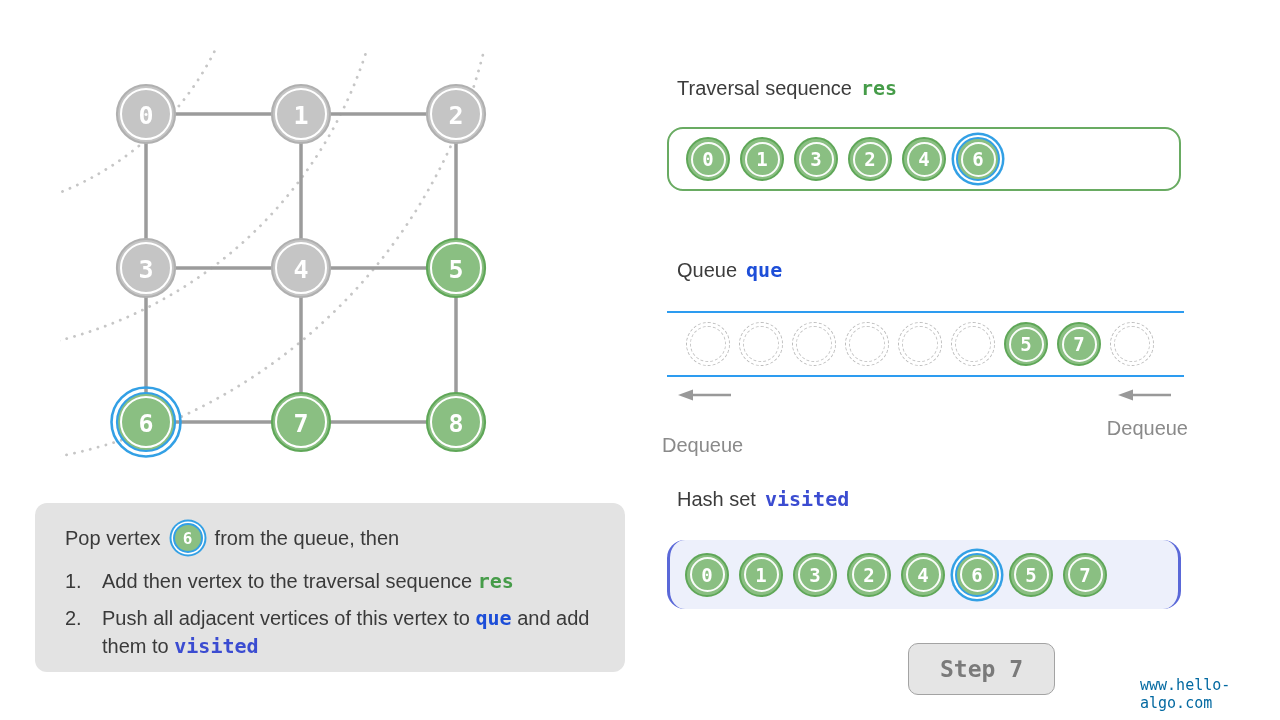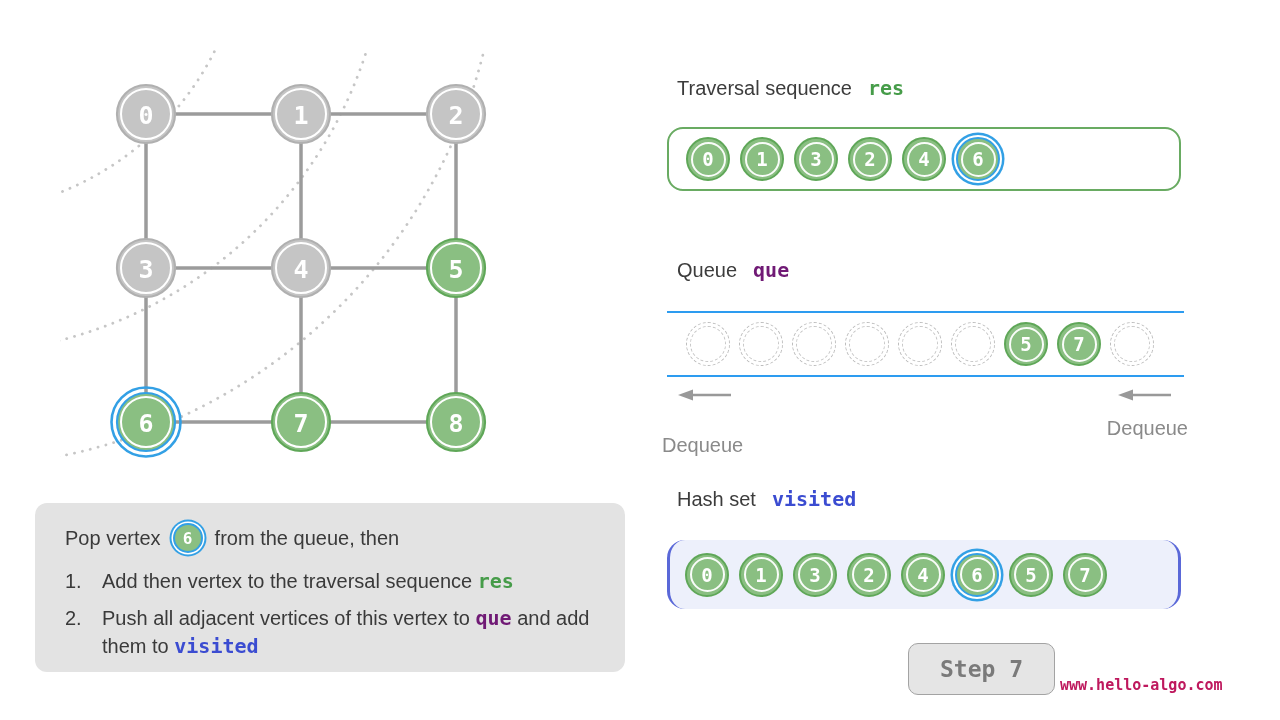--- a/index.html
+++ b/index.html
@@ -1,24 +1,24 @@
 <!DOCTYPE html>
 <html><head>
 <meta charset="utf-8">
 <style>
   html,body{margin:0;padding:0;background:#fff;}
   #stage{position:relative;width:1280px;height:720px;background:#fff;overflow:hidden;
          font-family:"Liberation Sans",sans-serif;}
   .abs{position:absolute;}
 
   
-  .sec-title{display:flex;align-items:baseline;gap:16px;font-size:20px;color:#3c3c3c;}
+  .sec-title{display:flex;align-items:baseline;gap:9px;font-size:20px;color:#3c3c3c;}
   .code{font-family:"DejaVu Sans Mono",monospace;font-weight:bold;font-size:20px;}
   .code.green{color:#469c49}
-  .code.blue{color:#701a75}
+  .code.blue{color:#1d4ed8}
   .code.indigo{color:#3b4cd1}
 
   
   .row{display:flex;align-items:center;height:100%;}
   .circ{position:relative;width:44px;height:44px;border-radius:50%;box-sizing:border-box;
         flex:0 0 auto;display:flex;align-items:center;justify-content:center;
         font-family:"DejaVu Sans Mono",monospace;font-weight:bold;font-size:19px;color:#fff;}
   .circ::after{content:"";position:absolute;inset:2.5px;border-radius:50%;
         border:2px solid rgba(255,255,255,0.95);}
   .circ.filled{background:#8abf82;border:2px solid #5fa758;}
@@ -57,22 +57,22 @@
   .inst-li{display:flex;margin-top:9px;line-height:28px;}
   .inst-li .num{width:37px;flex:0 0 auto;}
   .inst-li .body{max-width:505px;}
   .inst .code{font-size:20px;}
 
   
   .step-btn{left:908px;top:643px;width:147px;height:52px;box-sizing:border-box;
             background:#e5e5e5;border:1.5px solid #a3a3a3;border-radius:10px;
             display:flex;align-items:center;justify-content:center;
             font-family:"DejaVu Sans Mono",monospace;font-weight:bold;font-size:23px;color:#7a7a7a;}
-  .watermark{left:1060px;top:676px;font-family:"DejaVu Sans Mono",monospace;
-             font-size:15px;color:#be185d;font-weight:bold;}
+  .watermark{left:1140px;top:676px;font-family:"DejaVu Sans Mono",monospace;
+             font-size:15px;color:#0369a1;}
 </style>
 </head>
 <body>
 
 <div id="stage">
 
   <svg class="abs" style="left:60px;top:50px;" width="480" height="440" viewBox="0 0 480 440">
     <g>
         <circle cx="-108" cy="-131" r="294" fill="none" stroke="#c6c6c6" stroke-width="2.8" stroke-dasharray="0.1 8" stroke-linecap="round"></circle>
         <circle cx="-108" cy="-131" r="435" fill="none" stroke="#c6c6c6" stroke-width="2.8" stroke-dasharray="0.1 8" stroke-linecap="round"></circle>

